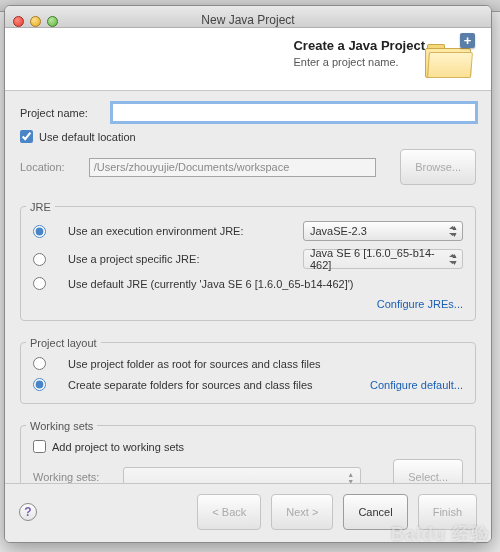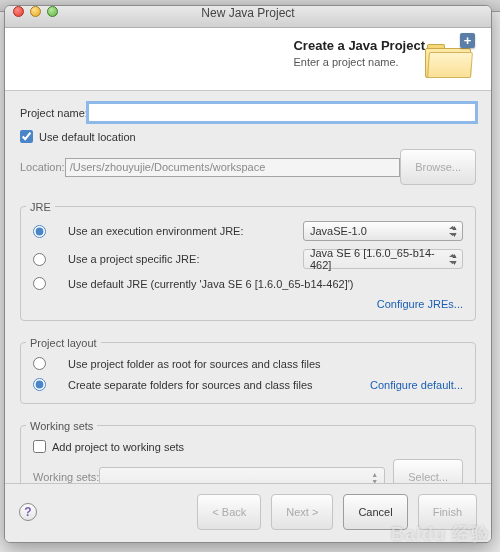--- a/index.html
+++ b/index.html
@@ -1,35 +1,35 @@
 <!DOCTYPE html>
 <html><head>
 <meta charset="utf-8">
 <style>
 *{box-sizing:border-box;margin:0;padding:0;font-family:"Lucida Grande","Helvetica Neue",Arial,sans-serif;font-size:11px;color:#333}
 body{width:500px;height:552px;background:#e8e8e8;overflow:hidden;position:relative}
 .shell-behind{position:absolute;top:0;left:0;right:0;height:12px;background:linear-gradient(#d4d4d4,#c8c8c8);border-bottom:1px solid #9a9a9a}
 .window{position:absolute;top:5px;left:4px;width:488px;height:538px;background:#ececec;border:1px solid #8a8a8a;border-radius:6px;box-shadow:0 6px 20px rgba(0,0,0,.35);overflow:hidden}
-.titlebar{height:22px;background:linear-gradient(#e9e9e9,#d0d0d0);border-bottom:1px solid #b0b0b0;display:flex;align-items:flex-start;position:relative}
+.titlebar{height:22px;background:linear-gradient(#e9e9e9,#d0d0d0);border-bottom:1px solid #b0b0b0;display:flex;align-items:flex-end;position:relative}
 .traffic{display:flex;gap:6px;margin-left:8px}
 .tl{width:11px;height:11px;border-radius:50%}
 .tl.red{background:radial-gradient(circle at 35% 30%,#ff8a80,#e33e30);border:.5px solid #a82a1f}
 .tl.yel{background:radial-gradient(circle at 35% 30%,#ffe08a,#e6a921);border:.5px solid #a87a1f}
 .tl.grn{background:radial-gradient(circle at 35% 30%,#b8e6a0,#5fb83d);border:.5px solid #3e7a28}
 .title{position:absolute;left:0;right:0;text-align:center;color:#444;font-size:12px}
 .banner{background:#fff;border-bottom:1px solid #c6c6c6;padding:10px 14px 12px;display:flex;justify-content:flex-end;align-items:flex-start}
 .banner h1{font-size:13px;font-weight:bold;margin-bottom:3px;color:#222}
 .banner p{color:#555}
 .folder-icon{width:48px;height:42px;position:relative;margin-right:4px;margin-top:-2px}
 .folder-back{position:absolute;bottom:0;width:46px;height:30px;background:linear-gradient(#ffe9a8,#f5d77a);border:1px solid #c9a948;border-radius:2px}
 .folder-tab{position:absolute;bottom:28px;left:2px;width:18px;height:6px;background:#f5d77a;border:1px solid #c9a948;border-bottom:none;border-radius:2px 2px 0 0}
 .folder-front{position:absolute;bottom:0;left:3px;width:44px;height:26px;background:linear-gradient(#fff3c9,#fbe196);border:1px solid #d4b35a;border-radius:2px;transform:skewX(-4deg)}
 .folder-plus{position:absolute;top:-3px;right:-2px;width:15px;height:15px;background:#5b7ea8;border-radius:2px;display:flex;align-items:center;justify-content:center;color:#fff;font-size:13px;font-weight:bold;box-shadow:0 1px 2px rgba(0,0,0,.3)}
 .content{padding:12px 15px 6px}
-.row{display:flex;align-items:center;margin-bottom:8px;gap:0}
+.row{display:flex;align-items:center;margin-bottom:8px;gap:24px}
 .label{white-space:nowrap}
 input[type=text]{flex:1;height:19px;border:1px solid #a5a5a5;padding:8px 4px;background:#fff}
 input.focused{outline:3px solid #8db8e8;outline-offset:-1px;border-color:#6ea0d6}
 input.disabled-text{background:#f4f4f4;color:#8a8a8a}
 .chk{display:flex;align-items:center;gap:6px;margin-bottom:6px}
 input[type=checkbox],input[type=radio]{width:13px;height:13px;accent-color:#4a86c7}
 .btn{height:36px;padding:0 14px;background:linear-gradient(#fdfdfd,#e3e3e3);border:1px solid #9c9c9c;border-radius:4px;font-size:11px;color:#333;white-space:nowrap}
 .btn:disabled{color:#aaa;border-color:#c4c4c4}
 .btn.default{background:linear-gradient(#fdfdfd,#e3e3e3)}
 .group{margin-top:10px}
@@ -93,21 +93,21 @@
    <button class="btn" disabled="">Browse...</button>
   </div>
 
   <div class="group">
    <span class="group-title">JRE</span>
    <div class="group-body">
     <div class="radio-row">
      <input type="radio" name="jre" checked="" style="">
      <span class="radio-label">Use an execution environment JRE:</span>
      <div class="select">
-              <span>JavaSE-1.0</span>
+              <span>JavaSE-2.3</span>
               <span class="arrows">▲<br>▼</span>
             </div>
     </div>
     <div class="radio-row">
      <input type="radio" name="jre" style="">
      <span class="radio-label">Use a project specific JRE:</span>
      <div class="select disabled">
               <span>Java SE 6 [1.6.0_65-b14-462]</span>
               <span class="arrows">▲<br>▼</span>
             </div>

